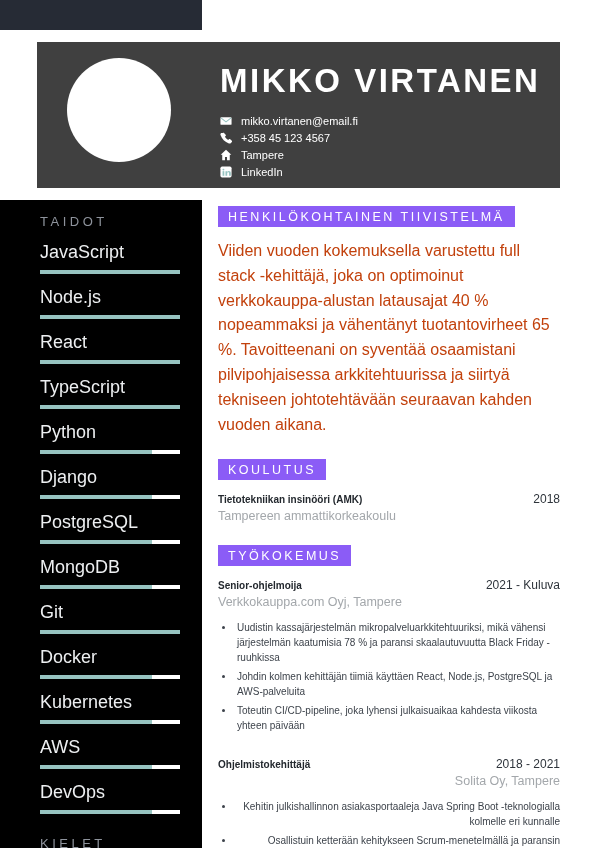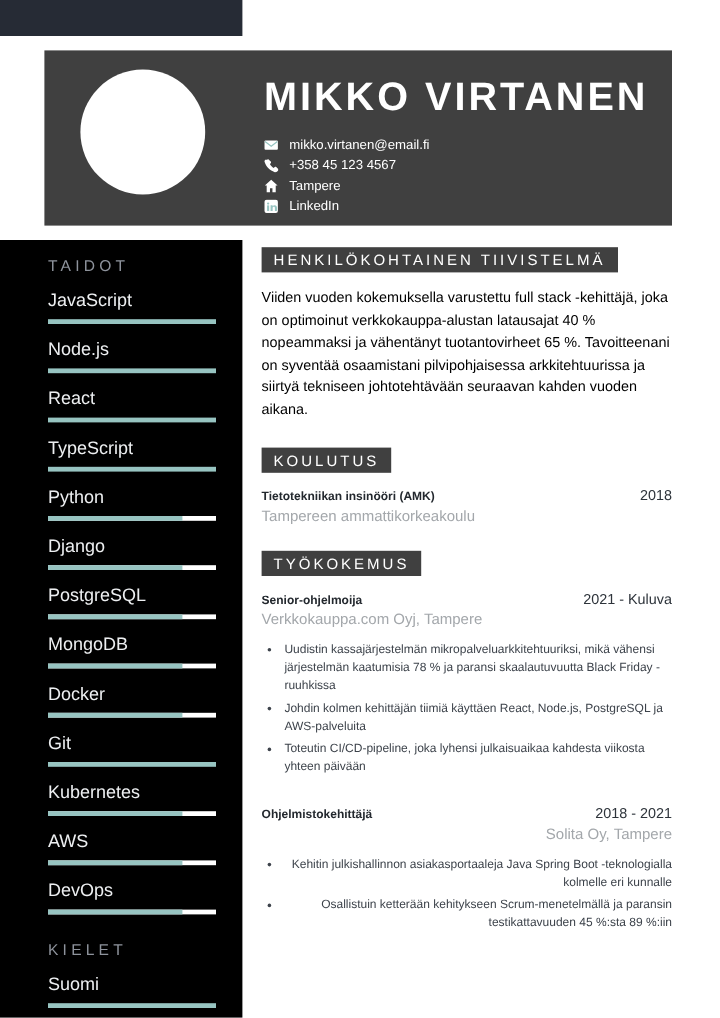--- a/index.html
+++ b/index.html
@@ -14,28 +14,28 @@
   .avatar { position:absolute; left:30px; top:16px; width:104px; height:104px; border-radius:50%; background:#ffffff; }
   .header-text { position:absolute; left:183px; top:20px; width:330px; }
   .name { margin:0; color:#ffffff; font-size:33px; font-weight:700; letter-spacing:2.5px; white-space:nowrap; }
   .contacts { margin-top:11px; }
   .contact-row { display:flex; align-items:flex-end; gap:9px; color:#ffffff; font-size:11px; height:16px; margin-bottom:1px; }
   .contact-row svg { display:block; }
 
   .sidebar { position:absolute; left:0; top:200px; width:202px; height:648px; background:#000000; padding:14px 22px 0 40px; }
   .side-heading { color:#8e939c; font-size:13px; font-weight:400; letter-spacing:3.5px; }
   .skill { margin-top:13px; }
-  .skill-name { color:#edeff1; font-size:15px; }
+  .skill-name { color:#edeff1; font-size:18px; }
   .bar { margin-top:7px; height:4px; background:#ffffff; width:140px; }
   .bar-fill { height:100%; background:#97c4c1; }
   .lang-heading { margin-top:22px; }
 
   .main { position:absolute; left:218px; top:206px; width:342px; }
-  .badge { display:inline-block; background:#404040; color:#ffffff; font-size:12.5px; font-weight:400; letter-spacing:2.5px; padding:4px 10px 3px 10px; }
-  .summary-text { margin:12px 0 0 0; font-size:12px; line-height:1.55; color:#000000; }
+  .badge { display:inline-block; background:#8b5cf6; color:#ffffff; font-size:12.5px; font-weight:400; letter-spacing:2.5px; padding:4px 10px 3px 10px; }
+  .summary-text { margin:12px 0 0 0; font-size:16px; line-height:1.55; color:#c2410c; }
   .section { margin-top:22px; }
   .entry { margin-top:12px; }
   .entry-head { display:flex; justify-content:space-between; align-items:baseline; }
   .entry-title { font-size:10px; font-weight:700; color:#23282e; }
   .entry-date { font-size:12px; color:#2e343b; }
   .entry-sub { margin-top:3px; font-size:12.5px; color:#a3a7ab; }
   ul.bullets { margin:11px 0 0 0; padding-left:17px; color:#3d434b; font-size:10px; line-height:1.5; }
   ul.bullets li { margin-bottom:4px; padding-left:2px; }
   .job2 { margin-top:24px;text-align:right; }
 </style>
@@ -134,29 +134,29 @@
         <div class="bar-fill" style="width: 80%;"></div>
       </div>
     </div>
   <div class="skill">
       <div class="skill-name">MongoDB</div>
       <div class="bar">
         <div class="bar-fill" style="width: 80%;"></div>
       </div>
     </div>
   <div class="skill">
+      <div class="skill-name">Git</div>
+      <div class="bar">
+        <div class="bar-fill" style="width: 100%;"></div>
+      </div>
+    </div>
+  <div class="skill">
       <div class="skill-name">Docker</div>
       <div class="bar">
         <div class="bar-fill" style="width: 80%;"></div>
-      </div>
-    </div>
-  <div class="skill">
-      <div class="skill-name">Git</div>
-      <div class="bar">
-        <div class="bar-fill" style="width: 100%;"></div>
       </div>
     </div>
   <div class="skill">
       <div class="skill-name">Kubernetes</div>
       <div class="bar">
         <div class="bar-fill" style="width: 80%;"></div>
       </div>
     </div>
   <div class="skill">
       <div class="skill-name">AWS</div>

